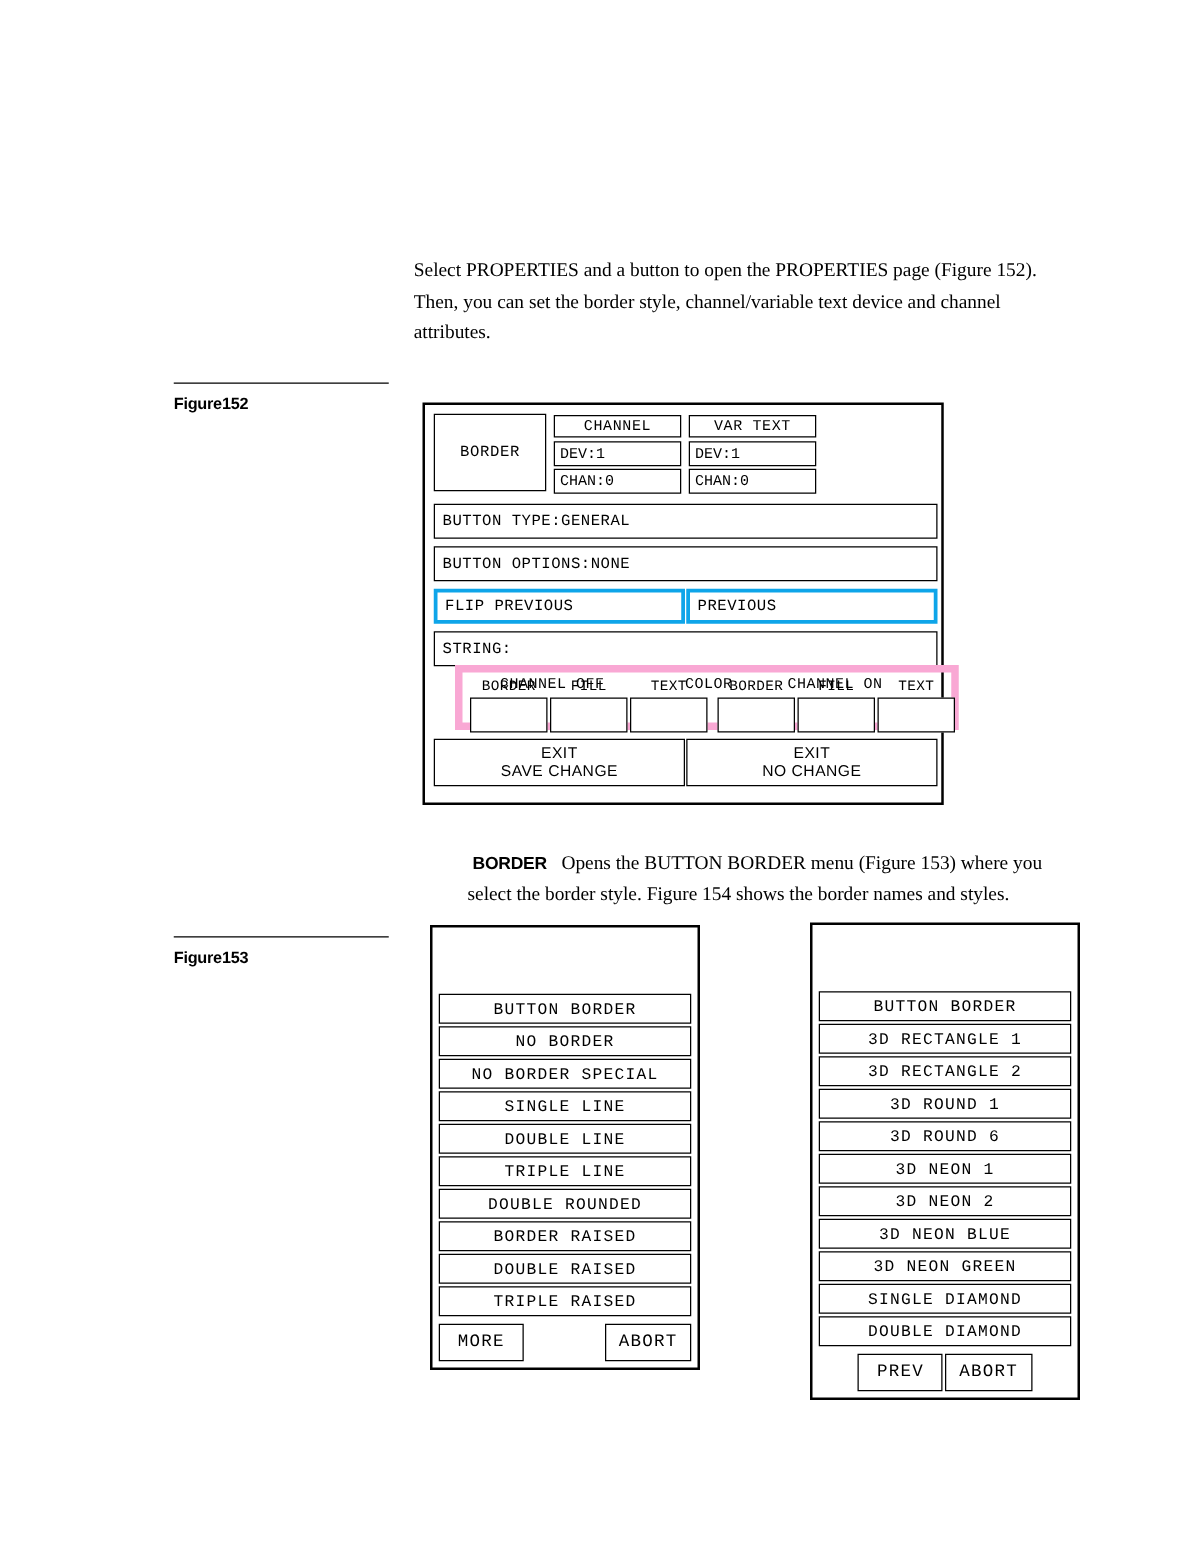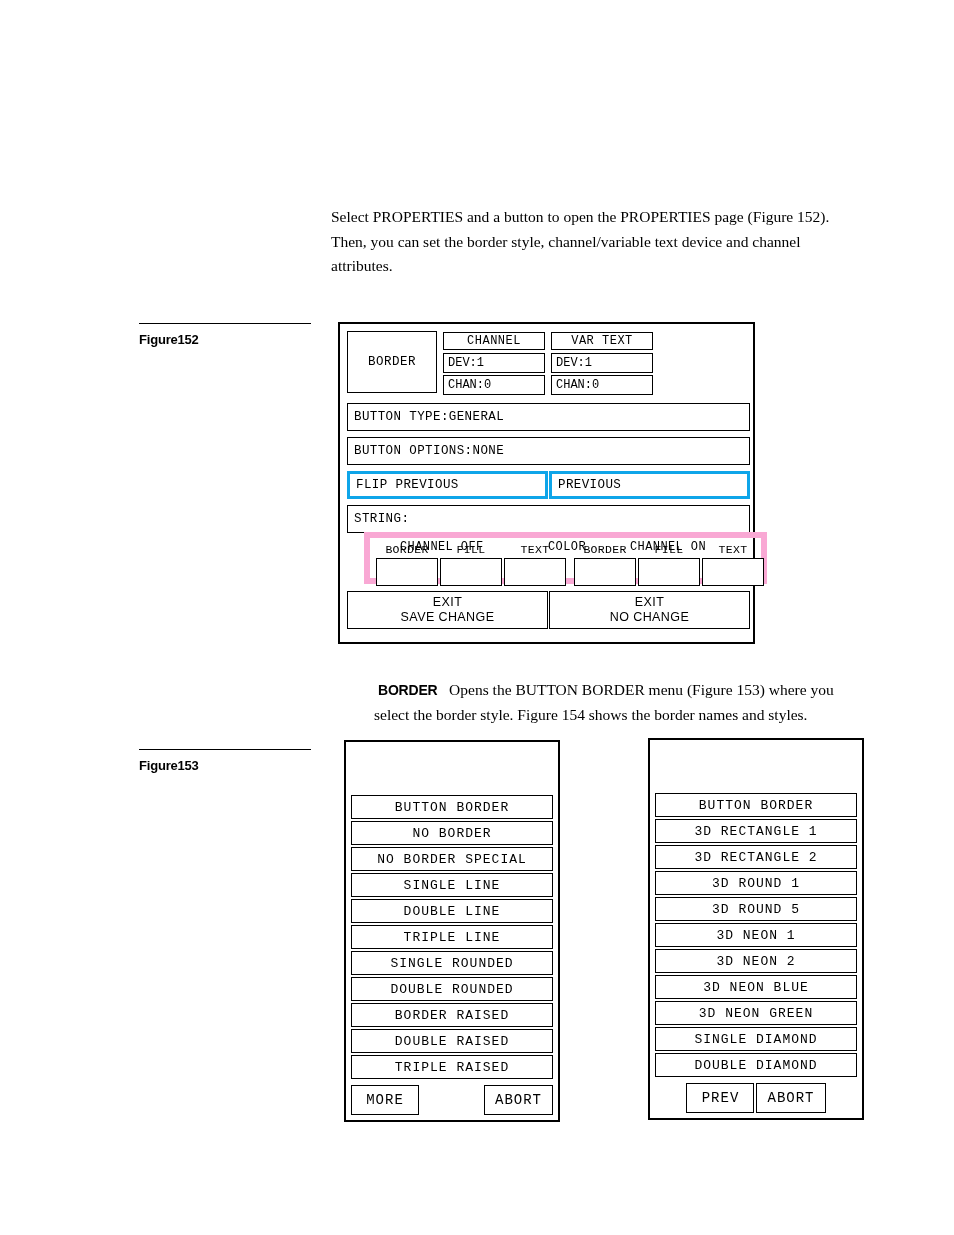--- a/index.html
+++ b/index.html
@@ -228,21 +228,21 @@
 </style>
 </head>
 <body>
 
 <div class="intro">
   <div>Select PROPERTIES and a button to open the PROPERTIES page (Figure 152).</div>
   <div>Then, you can set the border style, channel/variable text device and channel</div>
   <div>attributes.</div>
 </div>
 
-<div class="fig-caption" style="left:139px; top:332px;text-align:right;">
+<div class="fig-caption" style="left:139px; top:315px;text-align:right;">
   <span class="rule"></span>
   <span>Figure152</span>
 </div>
 
 <div class="panel" id="fig152">
 
   <div id="f152-border">BORDER</div>
 
   <div class="f152-hdrbox" style="left:103px; top:8px; width:102px;">CHANNEL</div>
   <div class="f152-field" style="left:103px; top:29px; width:102px;">DEV:1</div>
@@ -307,37 +307,36 @@
   <span>Figure153</span>
 </div>
 
 <div class="menu" id="menu-left">
   <div class="menu-item title">BUTTON BORDER</div>
   <div class="menu-item">NO BORDER</div>
   <div class="menu-item">NO BORDER SPECIAL</div>
   <div class="menu-item">SINGLE LINE</div>
   <div class="menu-item">DOUBLE LINE</div>
   <div class="menu-item">TRIPLE LINE</div>
-  <div class="menu-item">SINGLE ROUNDED</div>
   <div class="menu-item">DOUBLE ROUNDED</div>
   <div class="menu-item">BORDER RAISED</div>
   <div class="menu-item">DOUBLE RAISED</div>
   <div class="menu-item">TRIPLE RAISED</div>
   <div class="menu-footer">
     <div class="menu-btn">MORE</div>
     <div class="menu-btn">ABORT</div>
   </div>
 </div>
 
 <div class="menu" id="menu-right">
   <div class="menu-item title">BUTTON BORDER</div>
   <div class="menu-item">3D RECTANGLE 1</div>
   <div class="menu-item">3D RECTANGLE 2</div>
   <div class="menu-item">3D ROUND 1</div>
-  <div class="menu-item">3D ROUND 5</div>
+  <div class="menu-item">3D ROUND 6</div>
   <div class="menu-item">3D NEON 1</div>
   <div class="menu-item">3D NEON 2</div>
   <div class="menu-item">3D NEON BLUE</div>
   <div class="menu-item">3D NEON GREEN</div>
   <div class="menu-item">SINGLE DIAMOND</div>
   <div class="menu-item">DOUBLE DIAMOND</div>
   <div class="menu-footer centered">
     <div class="menu-btn">PREV</div>
     <div class="menu-btn">ABORT</div>
   </div>

